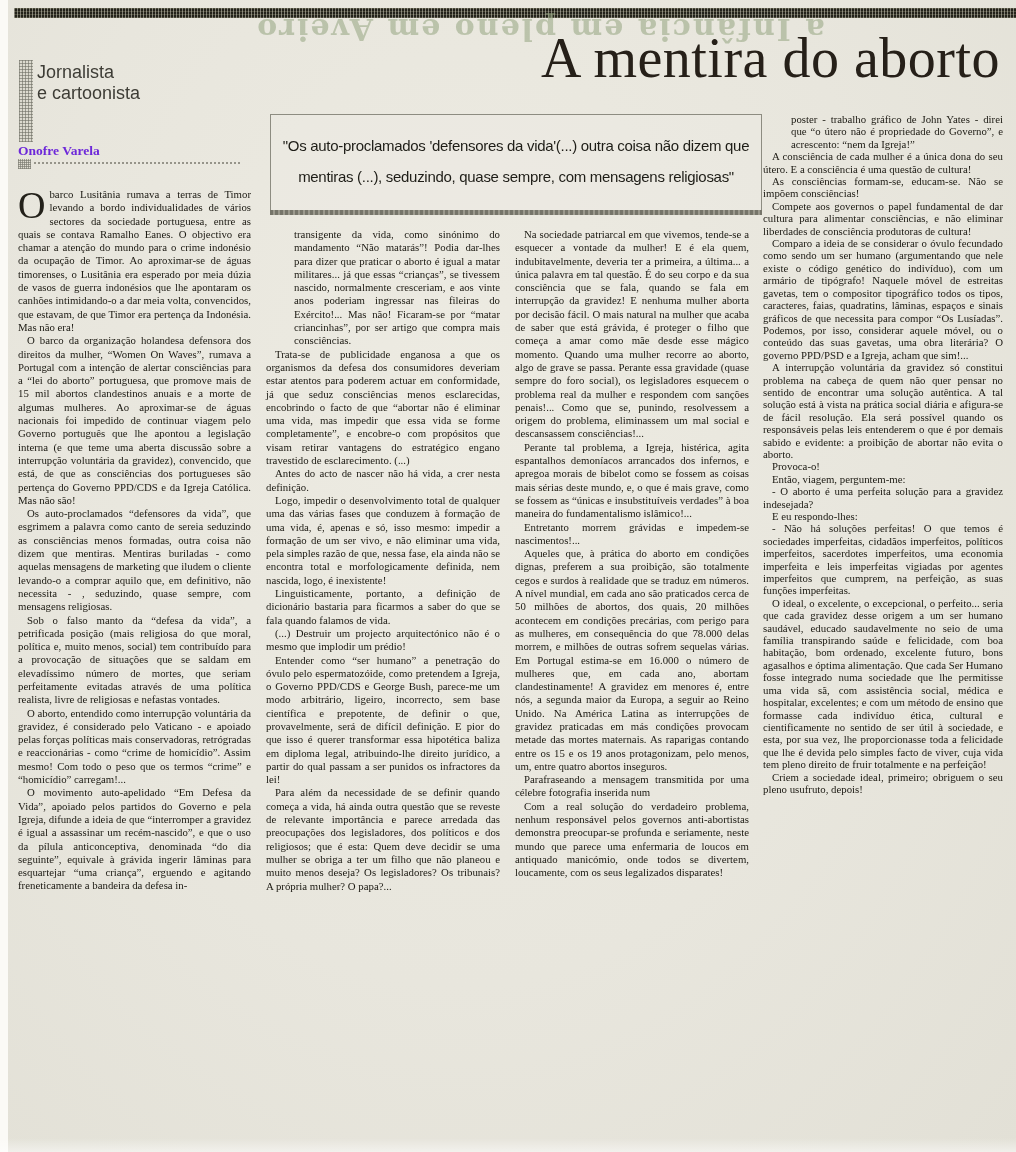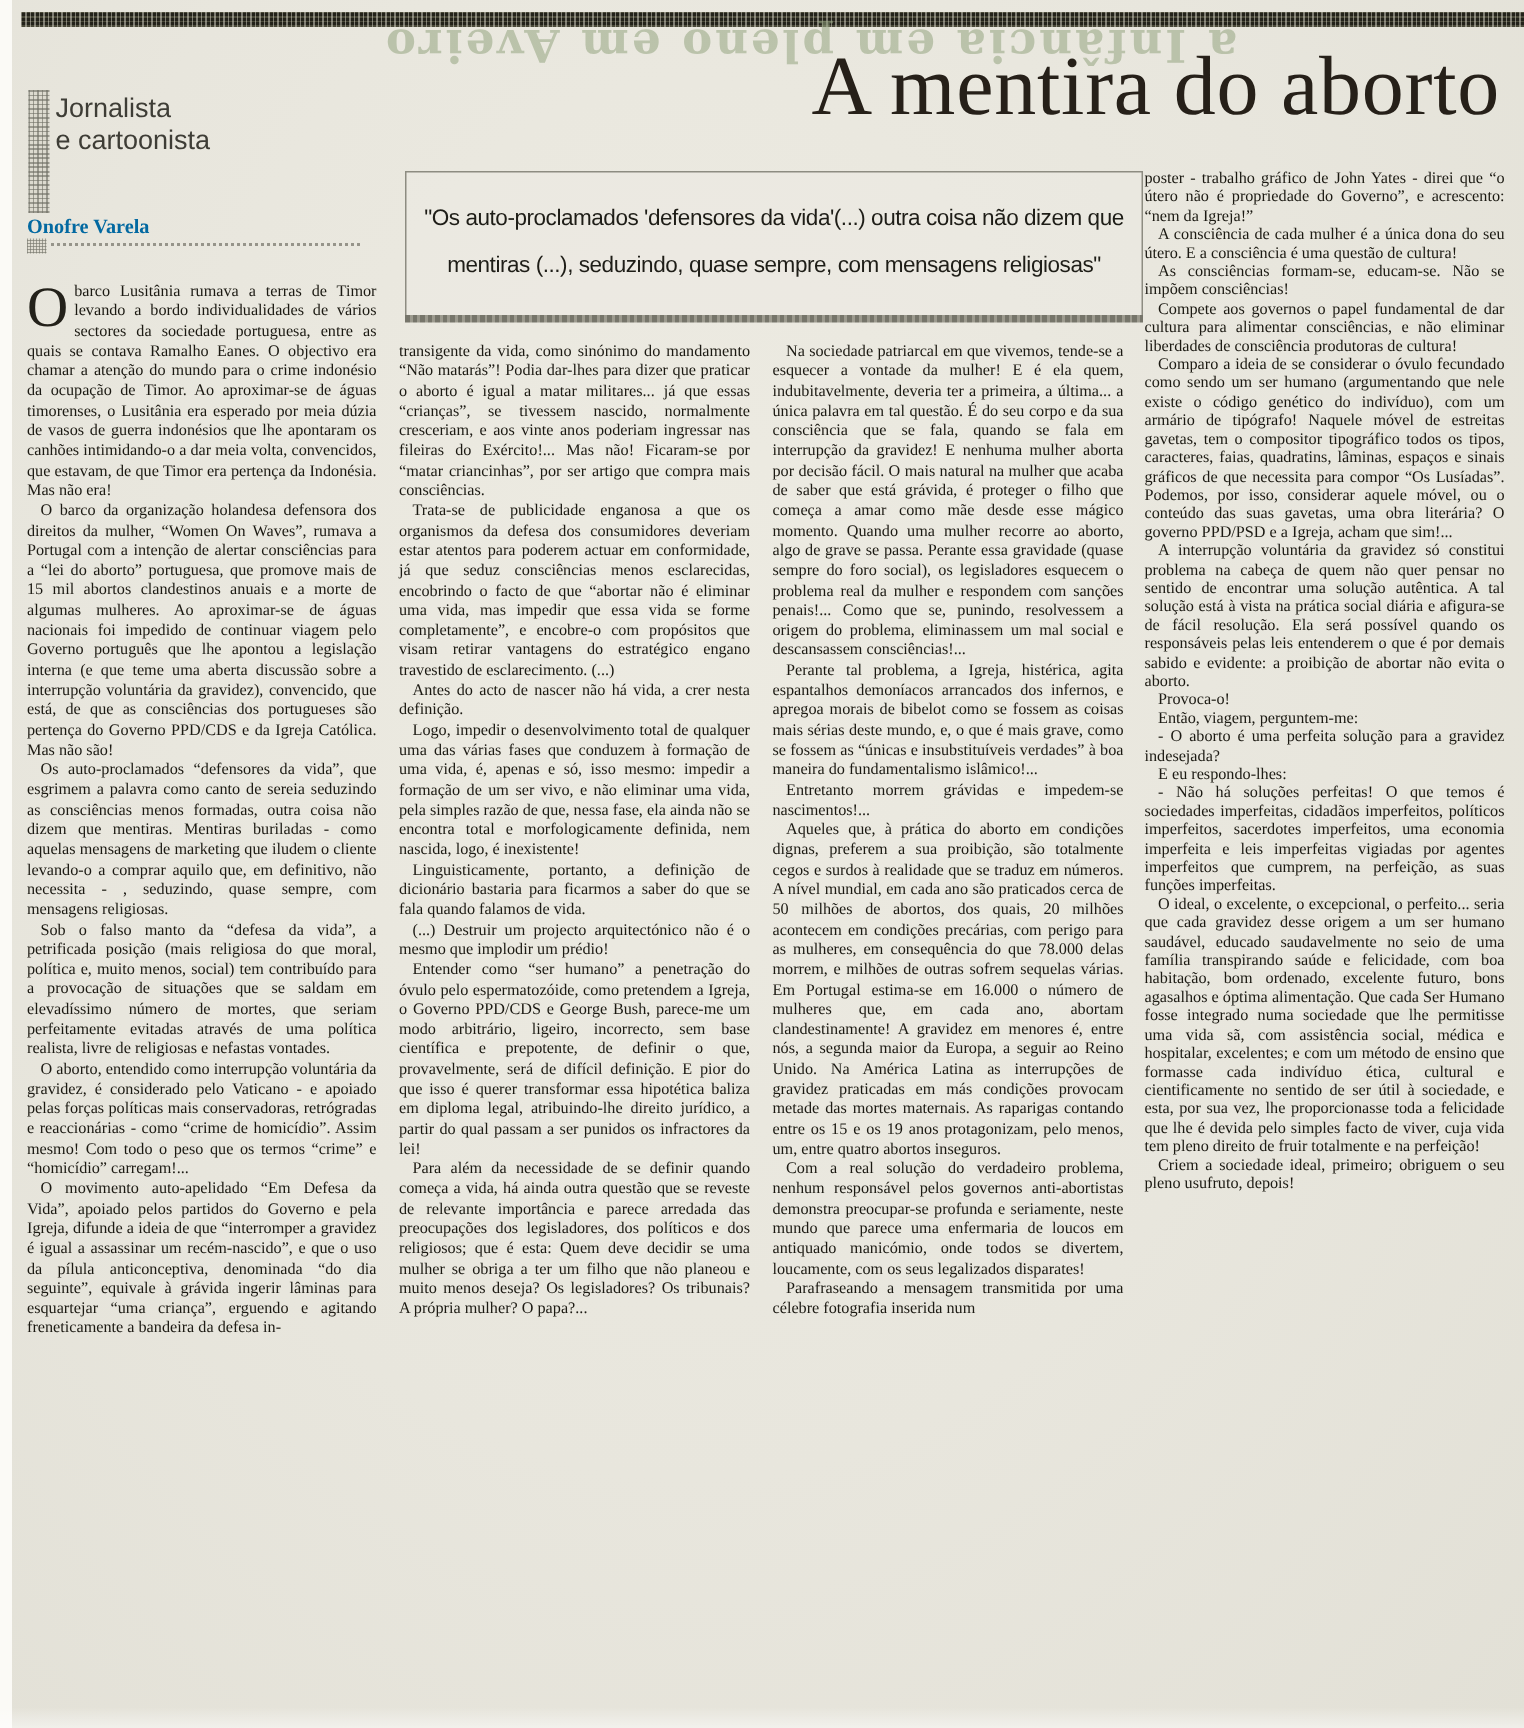--- a/index.html
+++ b/index.html
@@ -12,42 +12,42 @@
                              repeating-linear-gradient(0deg, #4a4939 0 1px, #23221a 1px 3px);}
   .ghost{position:absolute;left:150px;top:12px;width:780px;text-align:center;
          transform:rotate(180deg);color:rgba(148,164,128,.55);
          font-family:"DejaVu Serif",serif;font-weight:bold;font-size:30px;letter-spacing:2px;
          white-space:nowrap;}
   .halftone-bar{position:absolute;left:19px;top:60px;width:14px;height:82px;background-color:#dcdacf;
          background-image:repeating-linear-gradient(0deg, rgba(110,110,100,.6) 0 1px, rgba(0,0,0,0) 1px 3px),
                           repeating-linear-gradient(90deg, rgba(110,110,100,.6) 0 1px, rgba(0,0,0,0) 1px 3px);}
   .role{position:absolute;left:37px;top:62px;font-family:"Liberation Sans",sans-serif;
         font-size:18px;line-height:21px;color:#3e3d36;}
-  .author{position:absolute;left:18px;top:143px;font-size:13.5px;font-weight:bold;color:#0369a1;}
+  .author{position:absolute;left:18px;top:143px;font-size:13.5px;font-weight:bold;color:#6d28d9;}
   .chip{position:absolute;left:18px;top:159px;width:13px;height:10px;background-color:#e0ddd2;
         background-image:repeating-linear-gradient(0deg, rgba(120,120,110,.65) 0 1px, rgba(0,0,0,0) 1px 2px),
                          repeating-linear-gradient(90deg, rgba(120,120,110,.65) 0 1px, rgba(0,0,0,0) 1px 2px);}
   .rule{position:absolute;left:34px;top:162px;width:206px;border-top:2px dotted #96948a;}
   .headline{position:absolute;left:300px;top:26px;width:700px;margin:0;text-align:right;
             font-size:56px;font-weight:400;color:#262019;letter-spacing:.5px;
             font-family:"Liberation Serif",serif;}
   .quote-box{position:absolute;left:270px;top:114px;width:492px;height:98px;box-sizing:border-box;
              border:1.5px solid #8d8c81;border-bottom:none;background:rgba(238,236,228,.35);}
   .quote-rule{position:absolute;left:270px;top:210px;width:492px;height:5px;
               background:repeating-linear-gradient(90deg,#76756a 0 3px,#9c9a8e 3px 5px);}
   .quote-text{margin:0;padding:15px 8px 0;text-align:center;
               font-family:"Liberation Sans",sans-serif;font-size:15px;letter-spacing:-.3px;
               line-height:31px;color:#1e1d17;}
   .col{position:absolute;color:#1b1912;font-size:10.8px;line-height:13.3px;}
   .col p{margin:0;text-indent:9px;text-align:justify;}
   .col1{left:18px;top:188px;width:233px;}
   .col2{left:266px;top:228px;width:234px;}
   .col3{left:515px;top:228px;width:234px;}
   .col4{left:763px;top:113px;width:240px;line-height:12.4px;}
-  .cont .plist p:first-child{text-indent:0;}
+  .cont .plist p:first-child{text-indent:0;padding-left:28px;}
   .lead{text-indent:0 !important;}
   .dropcap{float:left;font-size:38px;line-height:31px;padding:2px 4px 0 0;color:#23211a;}
   .bottom-fade{position:absolute;left:0;right:0;bottom:0;height:14px;
                background:linear-gradient(180deg, rgba(0,0,0,0), rgba(255,255,255,.5));}
 </style>
 </head>
 <body>
 
 <div class="stage">
   <div class="paper"></div>
@@ -95,22 +95,22 @@
         <p>Para além da necessidade de se definir quando começa a vida, há ainda outra questão que se reveste de relevante importância e parece arredada das preocupações dos legisladores, dos políticos e dos religiosos; que é esta: Quem deve decidir se uma mulher se obriga a ter um filho que não planeou e muito menos deseja? Os legisladores? Os tribunais? A própria mulher? O papa?...</p>
       </div>
   </section>
 
   <section class="col col3">
     <div class="plist">
         <p>Na sociedade patriarcal em que vivemos, tende-se a esquecer a vontade da mulher! E é ela quem, indubitavelmente, deveria ter a primeira, a última... a única palavra em tal questão. É do seu corpo e da sua consciência que se fala, quando se fala em interrupção da gravidez! E nenhuma mulher aborta por decisão fácil. O mais natural na mulher que acaba de saber que está grávida, é proteger o filho que começa a amar como mãe desde esse mágico momento. Quando uma mulher recorre ao aborto, algo de grave se passa. Perante essa gravidade (quase sempre do foro social), os legisladores esquecem o problema real da mulher e respondem com sanções penais!... Como que se, punindo, resolvessem a origem do problema, eliminassem um mal social e descansassem consciências!...</p>
         <p>Perante tal problema, a Igreja, histérica, agita espantalhos demoníacos arrancados dos infernos, e apregoa morais de bibelot como se fossem as coisas mais sérias deste mundo, e, o que é mais grave, como se fossem as “únicas e insubstituíveis verdades” à boa maneira do fundamentalismo islâmico!...</p>
         <p>Entretanto morrem grávidas e impedem-se nascimentos!...</p>
         <p>Aqueles que, à prática do aborto em condições dignas, preferem a sua proibição, são totalmente cegos e surdos à realidade que se traduz em números. A nível mundial, em cada ano são praticados cerca de 50 milhões de abortos, dos quais, 20 milhões acontecem em condições precárias, com perigo para as mulheres, em consequência do que 78.000 delas morrem, e milhões de outras sofrem sequelas várias. Em Portugal estima-se em 16.000 o número de mulheres que, em cada ano, abortam clandestinamente! A gravidez em menores é, entre nós, a segunda maior da Europa, a seguir ao Reino Unido. Na América Latina as interrupções de gravidez praticadas em más condições provocam metade das mortes maternais. As raparigas contando entre os 15 e os 19 anos protagonizam, pelo menos, um, entre quatro abortos inseguros.</p>
+        <p>Parafraseando a mensagem transmitida por uma célebre fotografia inserida num</p>
         <p>Com a real solução do verdadeiro problema, nenhum responsável pelos governos anti-abortistas demonstra preocupar-se profunda e seriamente, neste mundo que parece uma enfermaria de loucos em antiquado manicómio, onde todos se divertem, loucamente, com os seus legalizados disparates!</p>
-        <p>Parafraseando a mensagem transmitida por uma célebre fotografia inserida num</p>
       </div>
   </section>
 
   <section class="col col4 cont">
     <div class="plist">
         <p>poster - trabalho gráfico de John Yates - direi que “o útero não é propriedade do Governo”, e acrescento: “nem da Igreja!”</p>
         <p>A consciência de cada mulher é a única dona do seu útero. E a consciência é uma questão de cultura!</p>
         <p>As consciências formam-se, educam-se. Não se impõem consciências!</p>
         <p>Compete aos governos o papel fundamental de dar cultura para alimentar consciências, e não eliminar liberdades de consciência produtoras de cultura!</p>
         <p>Comparo a ideia de se considerar o óvulo fecundado como sendo um ser humano (argumentando que nele existe o código genético do indivíduo), com um armário de tipógrafo! Naquele móvel de estreitas gavetas, tem o compositor tipográfico todos os tipos, caracteres, faias, quadratins, lâminas, espaços e sinais gráficos de que necessita para compor “Os Lusíadas”. Podemos, por isso, considerar aquele móvel, ou o conteúdo das suas gavetas, uma obra literária? O governo PPD/PSD e a Igreja, acham que sim!...</p>

